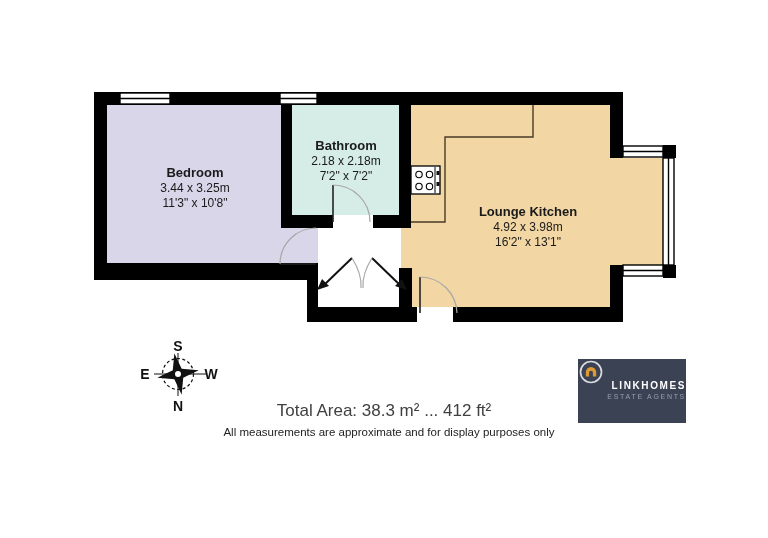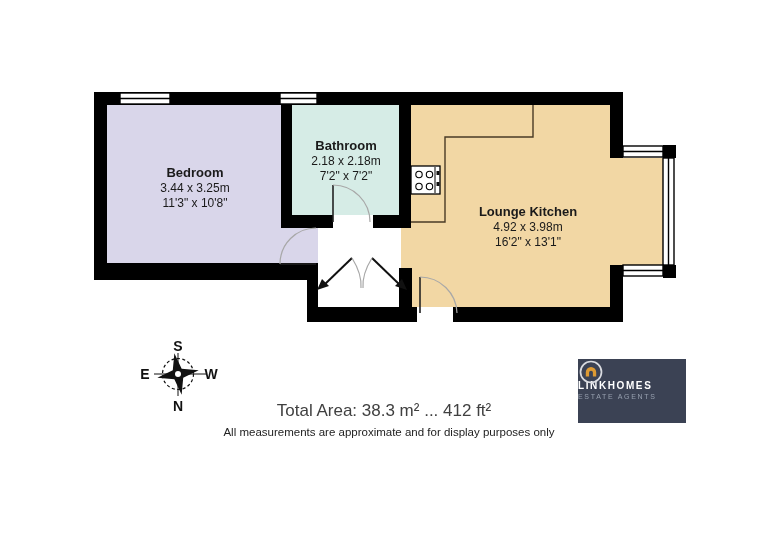--- a/index.html
+++ b/index.html
@@ -8,21 +8,21 @@
   svg{position:absolute;left:0;top:0;}
   svg text{font-family:"Liberation Sans", sans-serif;fill:#1a1a1a;}
   .room-name{font-size:13px;font-weight:bold;}
   .room-dims{font-size:12px;}
   .compass-letter{font-size:14px;font-weight:bold;fill:#111;}
   .footer-total{position:absolute;left:0;right:0;top:401px;text-align:center;
     font-size:17px;color:#404040;}
   .footer-disclaimer{position:absolute;left:10px;right:0;top:426px;text-align:center;
     font-size:11.5px;color:#222;}
   .logo{position:absolute;left:578px;top:359px;width:108px;height:64px;
-    background:#3b4254;display:flex;flex-direction:column;align-items:flex-start;
+    background:#3b4254;display:flex;flex-direction:column;align-items:flex-end;
     justify-content:center;gap:1px;}
   .logo-name{color:#ffffff;font-size:10px;font-weight:bold;letter-spacing:1.6px;line-height:1.2;}
   .logo-tagline{color:#97a0af;font-size:7px;letter-spacing:1.7px;line-height:1.2;}
 </style>
 </head>
 <body>
 
 <div class="stage">
 
   <svg width="768" height="538" viewBox="0 0 768 538">

